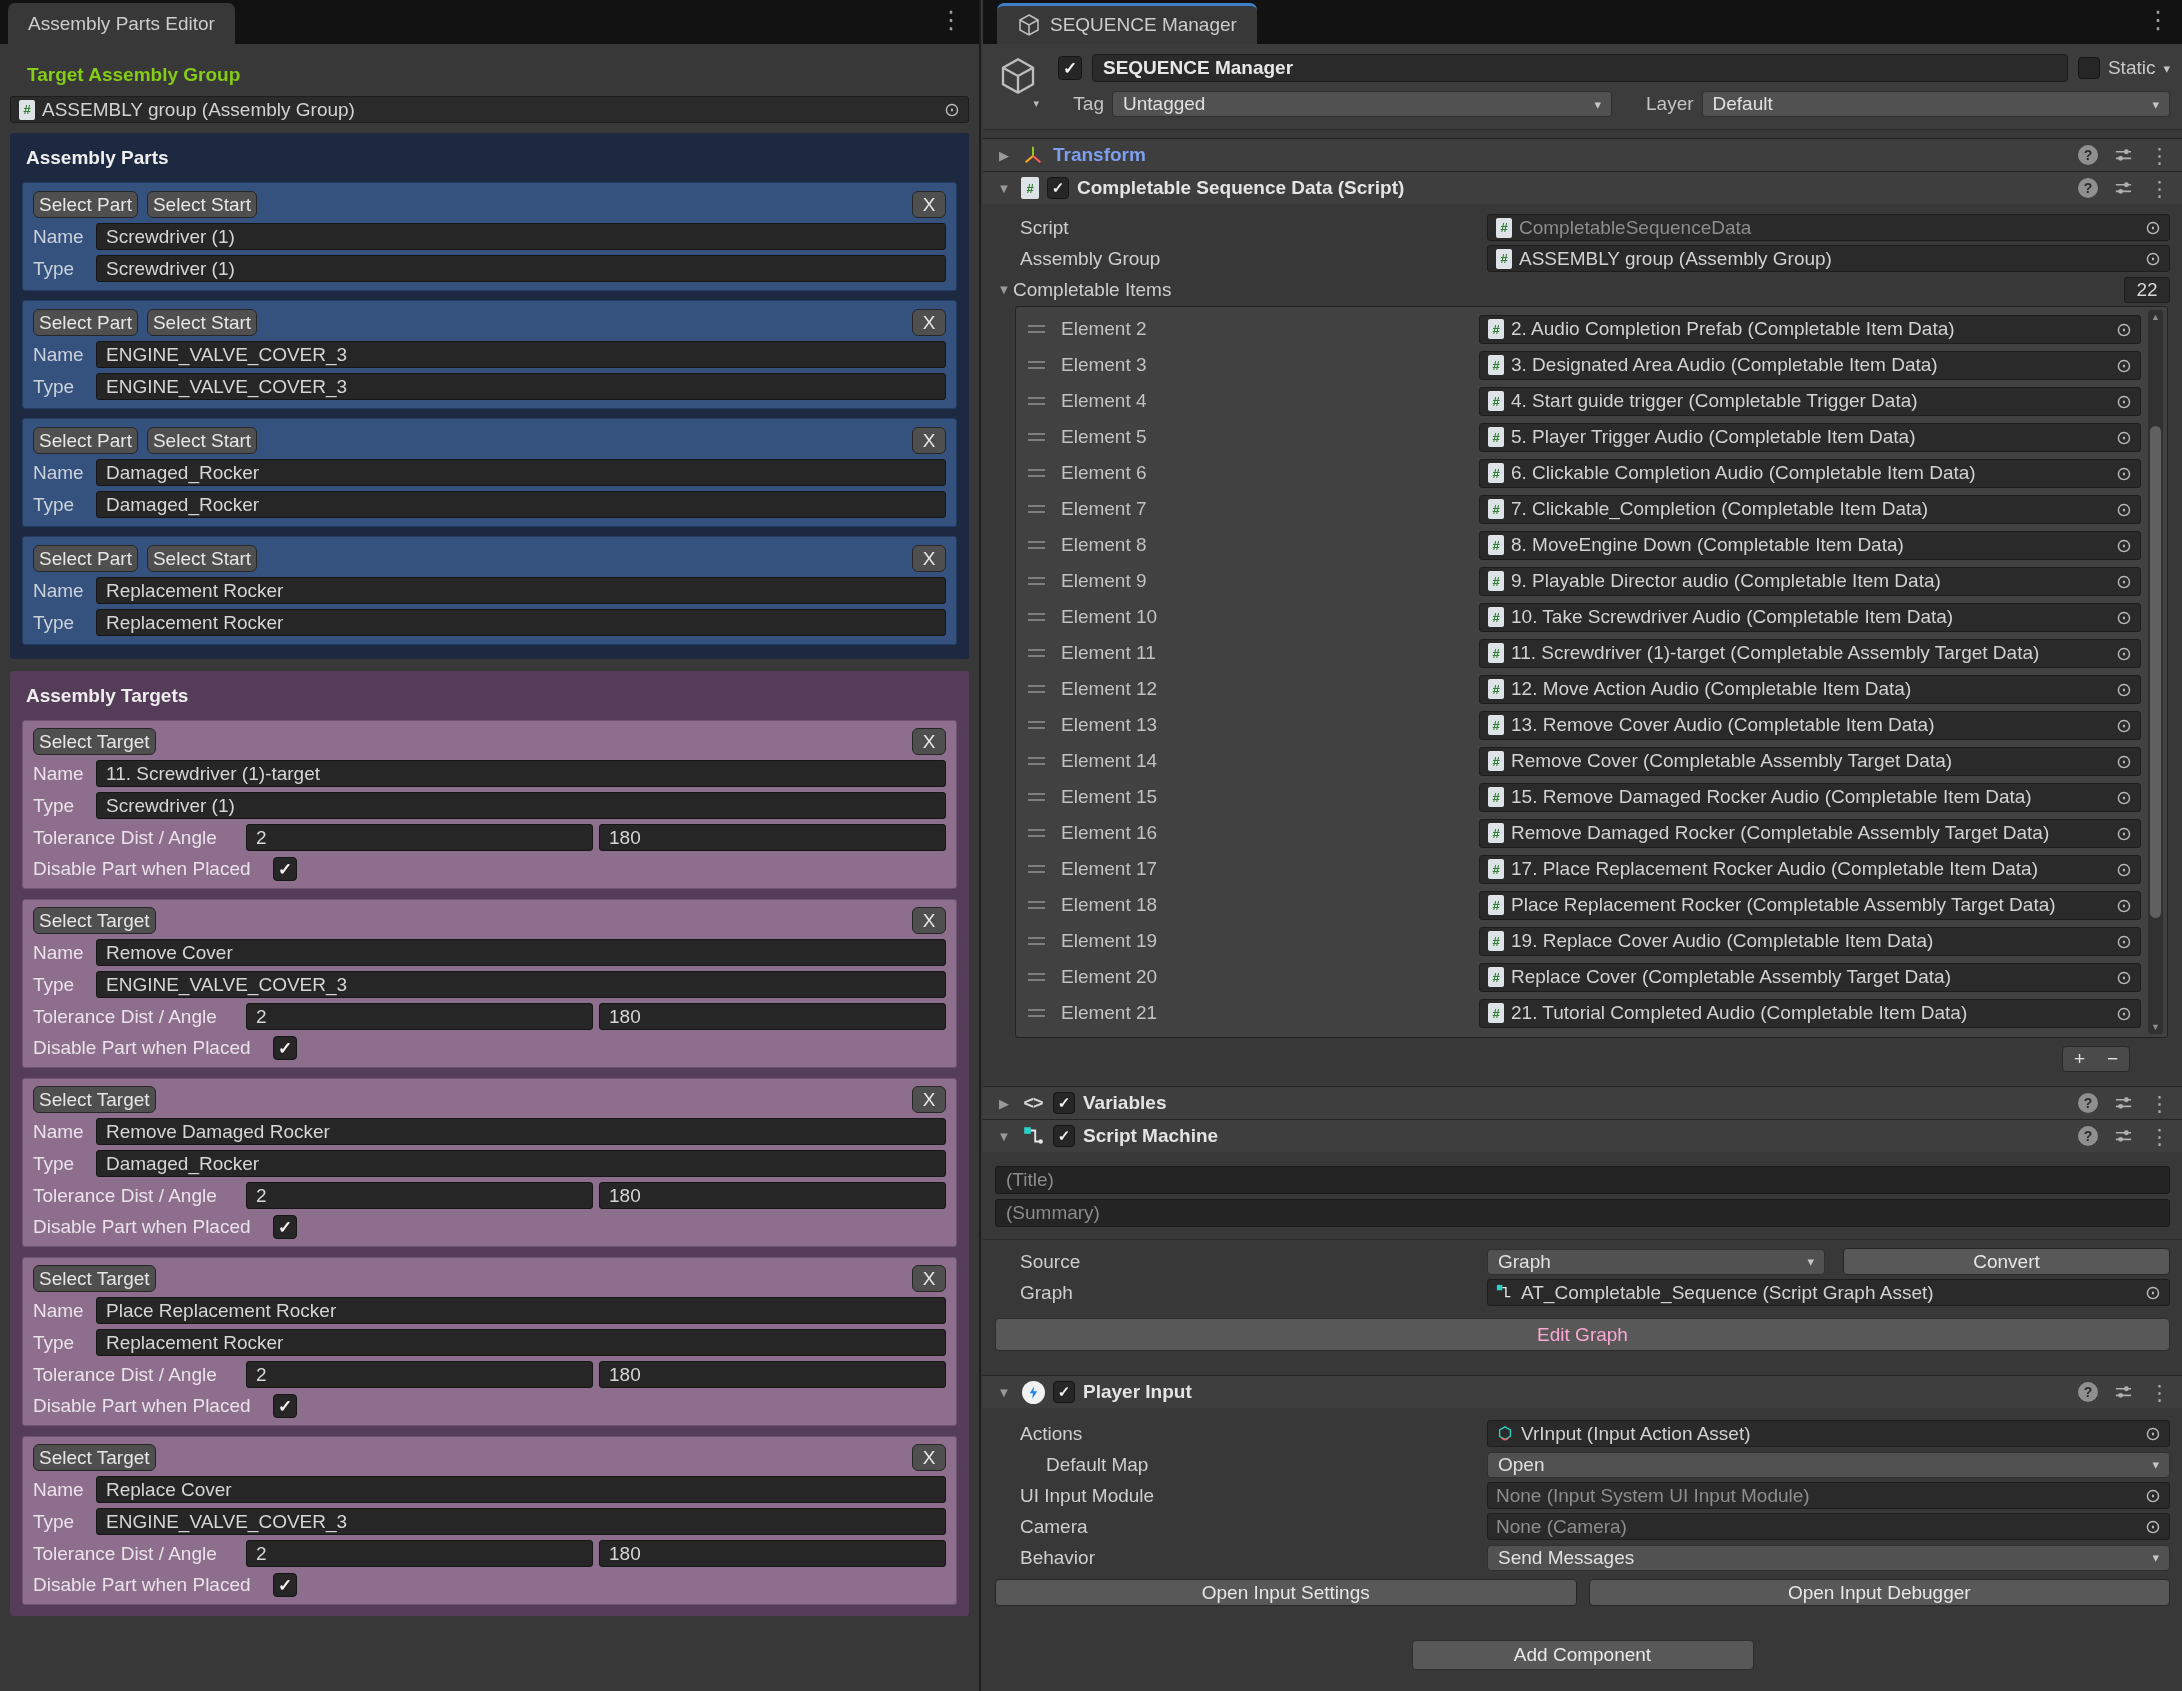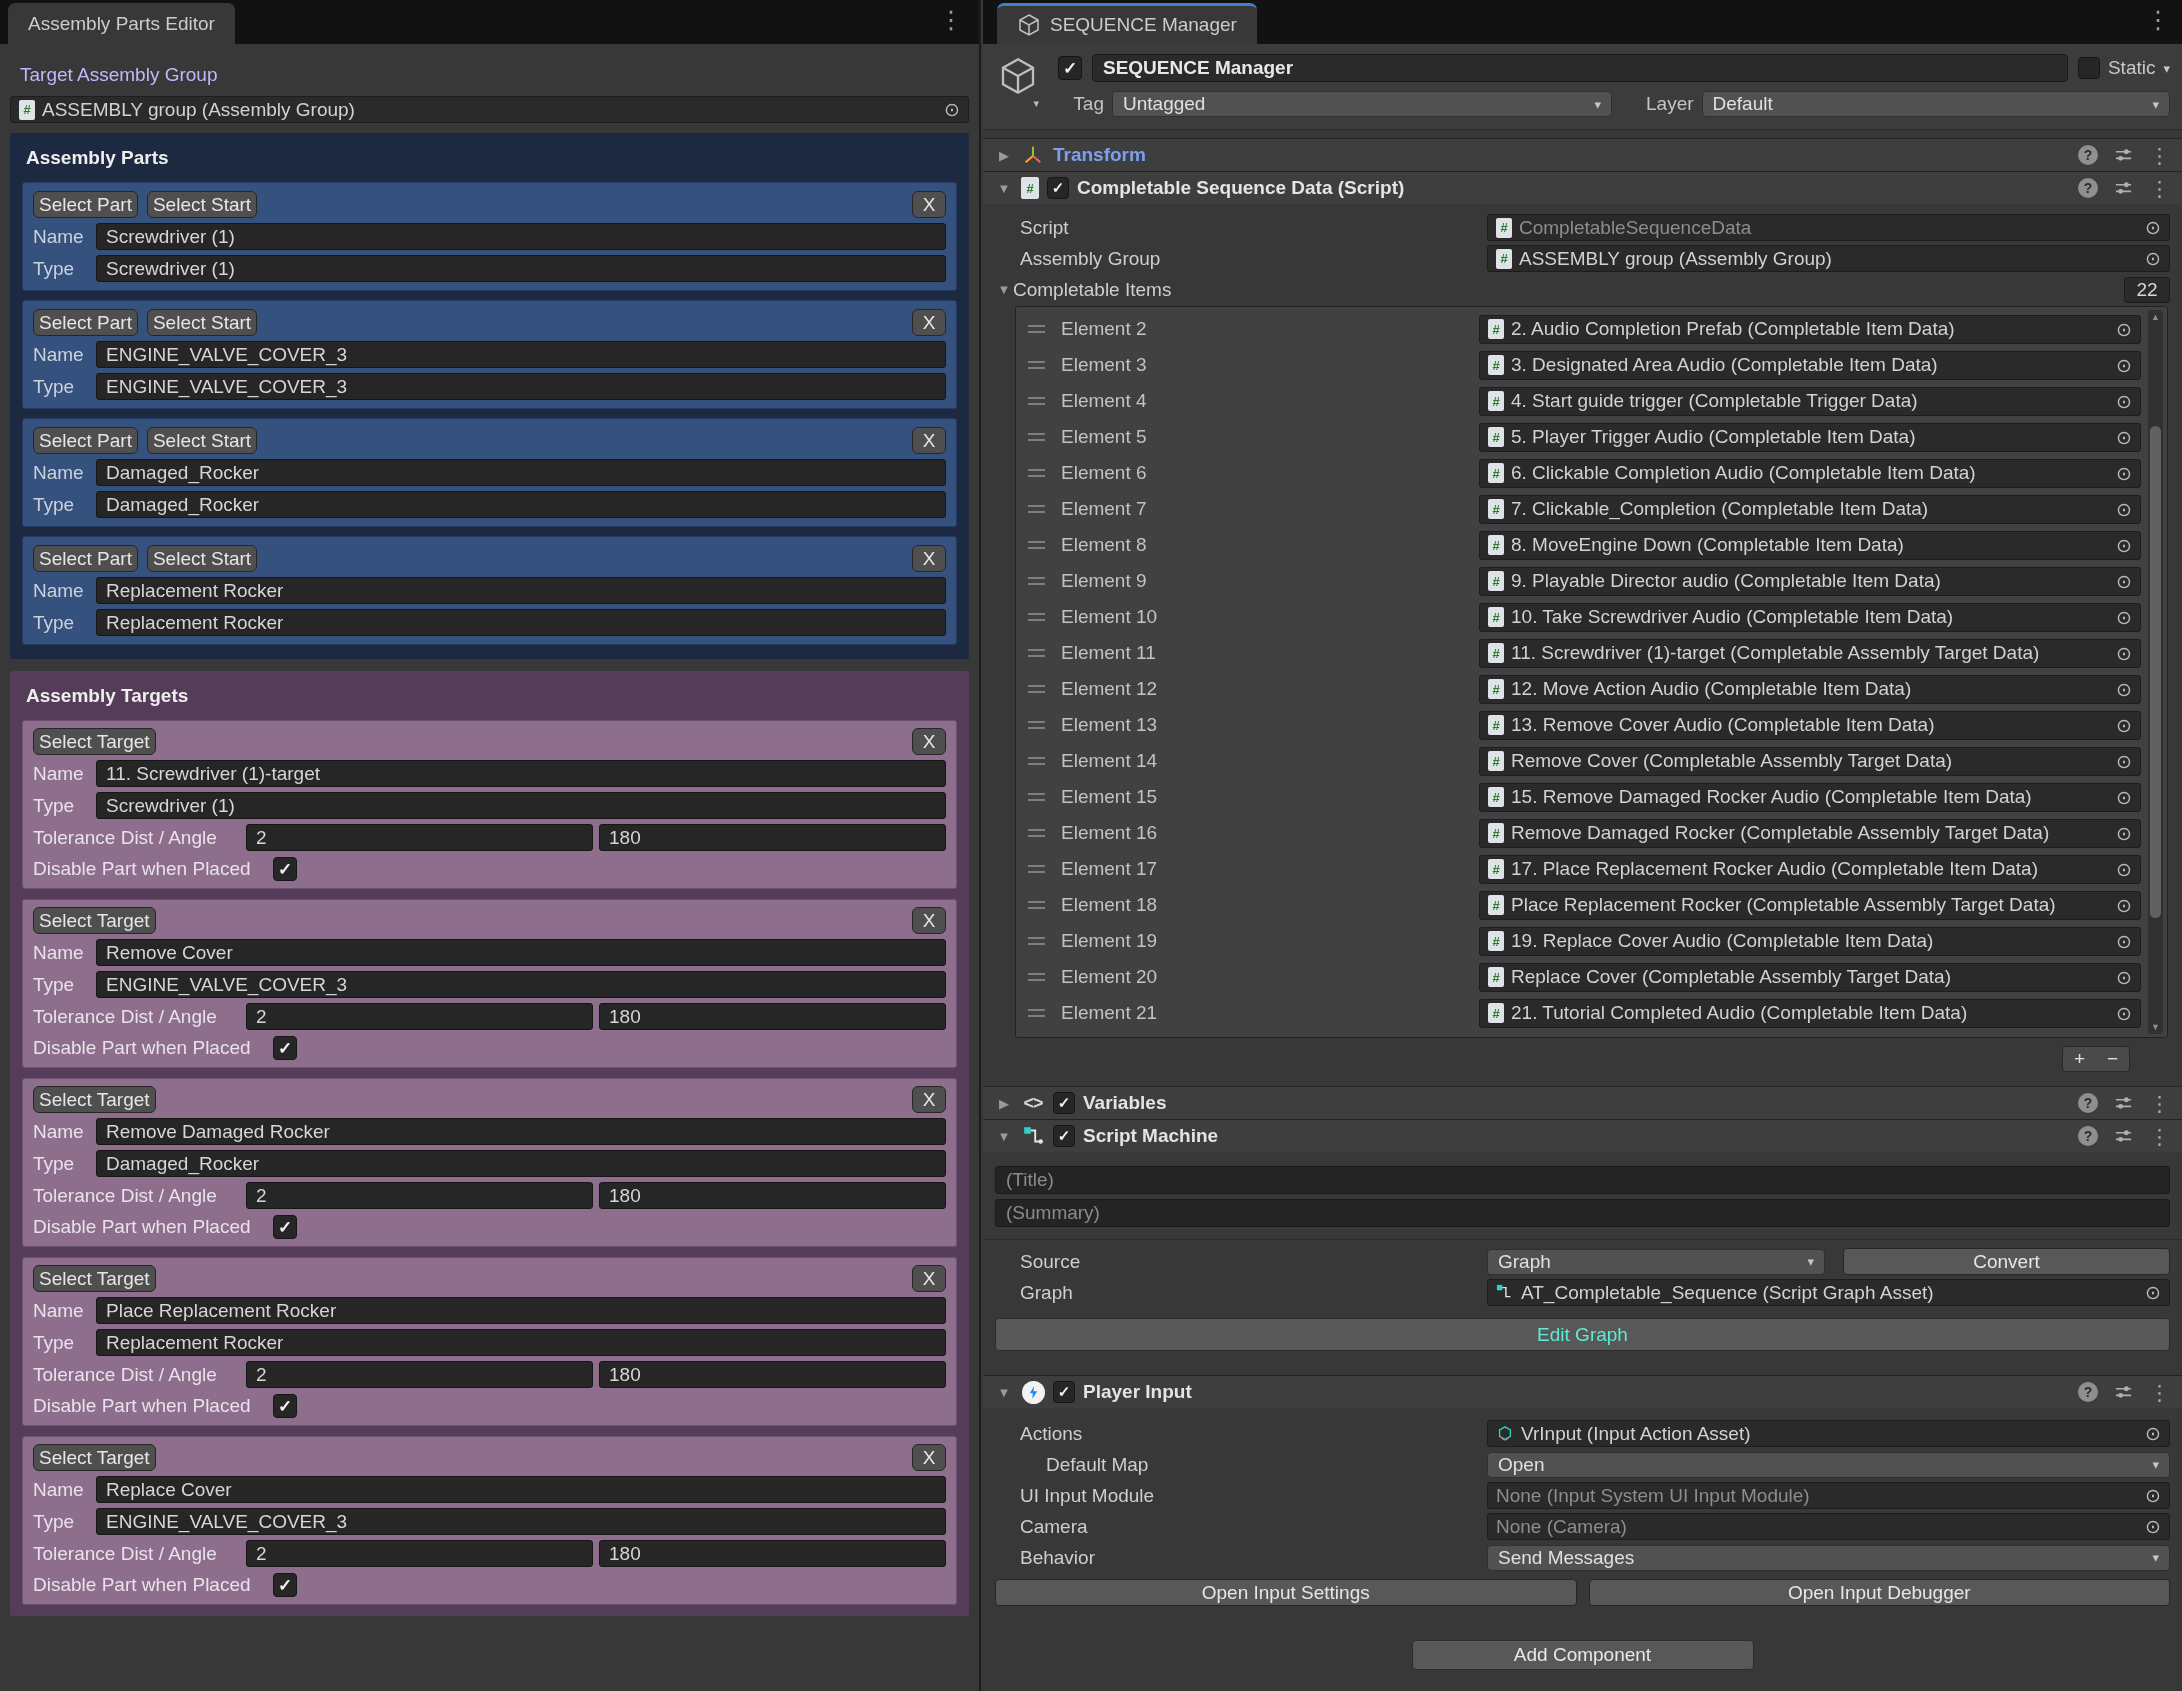--- a/index.html
+++ b/index.html
@@ -34,21 +34,21 @@
   .page-icon { flex:none; width:16px; height:20px; background:#dde3e7; border-radius:2px;
                display:inline-flex; align-items:center; justify-content:center;
                color:#2e7d32; font-size:13px; font-weight:bold; line-height:1; }
   .muted { color:#8d8d8d; }
   .fold { font-size:13px; color:#9a9a9a; width:18px; flex:none; text-align:center; }
 
   
   #left-panel { position:absolute; left:0; top:0; width:981px; height:1692px; background:#383838;
                 border-right:2px solid #1c1c1c; }
   #left-panel .content { padding:14px 10px 0 10px; }
-  .group-label { font-weight:normal; color:#c4b5fd; margin:6px 0 10px 10px; }
+  .group-label { font-weight:bold; color:#84cc16; margin:6px 0 10px 17px; }
   .target-field { margin-bottom:2px; }
 
   .section { border-radius:3px; padding:12px 12px 5px 12px; margin-top:10px; }
   .section.blue { background:#1d2940; }
   .section.purple { background:#553c58; }
   .section-title { font-weight:bold; color:#eeeeee; margin:2px 0 13px 4px; }
 
   .part-item { background:#35517e; border:1px solid #233a63; border-radius:3px; padding:8px 10px; margin-bottom:9px; }
   .target-item { background:#8d6f8d; border:1px solid #6f5472; border-radius:3px; padding:7px 10px; margin-bottom:10px; }
   .item-toolbar { display:flex; align-items:center; gap:9px; }
@@ -123,21 +123,21 @@
   .pm-box { display:flex; background:#4a4a4a; border:1px solid #282828; border-radius:4px; overflow:hidden; }
   .pm-btn { width:33px; height:24px; display:flex; align-items:center; justify-content:center; color:#e0e0e0; }
 
   .sm-body { padding:14px 12px 24px 12px; }
   .sm-field { height:28px; background:#242424; border:1px solid #1a1a1a; border-radius:3px; display:flex;
               align-items:center; padding:0 10px; color:#8b8b8b; }
   .sm-field + .sm-field { margin-top:5px; }
   .sm-div { height:1px; background:#2b2b2b; margin:12px -12px 8px -12px; }
   .convert-btn { width:327px; margin-left:18px; flex:none; border-radius:4px; background:#585858; }
   .big-btn { height:33px; margin-top:12px; background:#585858; border:1px solid #2d2d2d; border-radius:4px;
-             display:flex; align-items:center; justify-content:center; color:#5eead4; }
+             display:flex; align-items:center; justify-content:center; color:#f9a8d4; }
   .graph-ic svg { width:18px; height:18px; display:block; }
 
   .helpbox { margin:10px 0 0 0; background:#404040; border:1px solid #232323; border-radius:3px;
              padding:3px 10px; font-size:15.3px; color:#cfcfcf; }
   .pi-btn-row { display:flex; gap:12px; margin-top:8px; }
   .pi-btn-row .btn { flex:1; border-radius:4px; background:#585858; }
 
   .addcomp-wrap { display:flex; justify-content:center; margin-top:22px; }
   .addcomp { width:342px; height:30px; background:#585858; border:1px solid #2d2d2d; border-radius:4px;
              display:flex; align-items:center; justify-content:center; color:#e8e8e8; }

